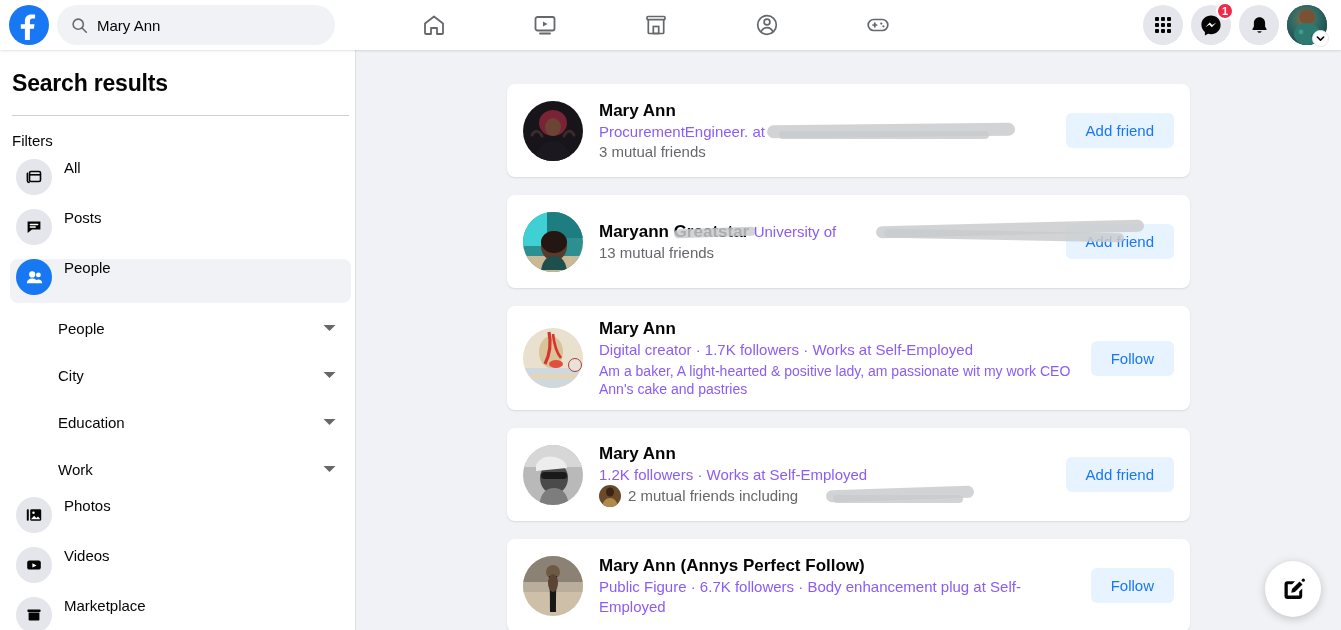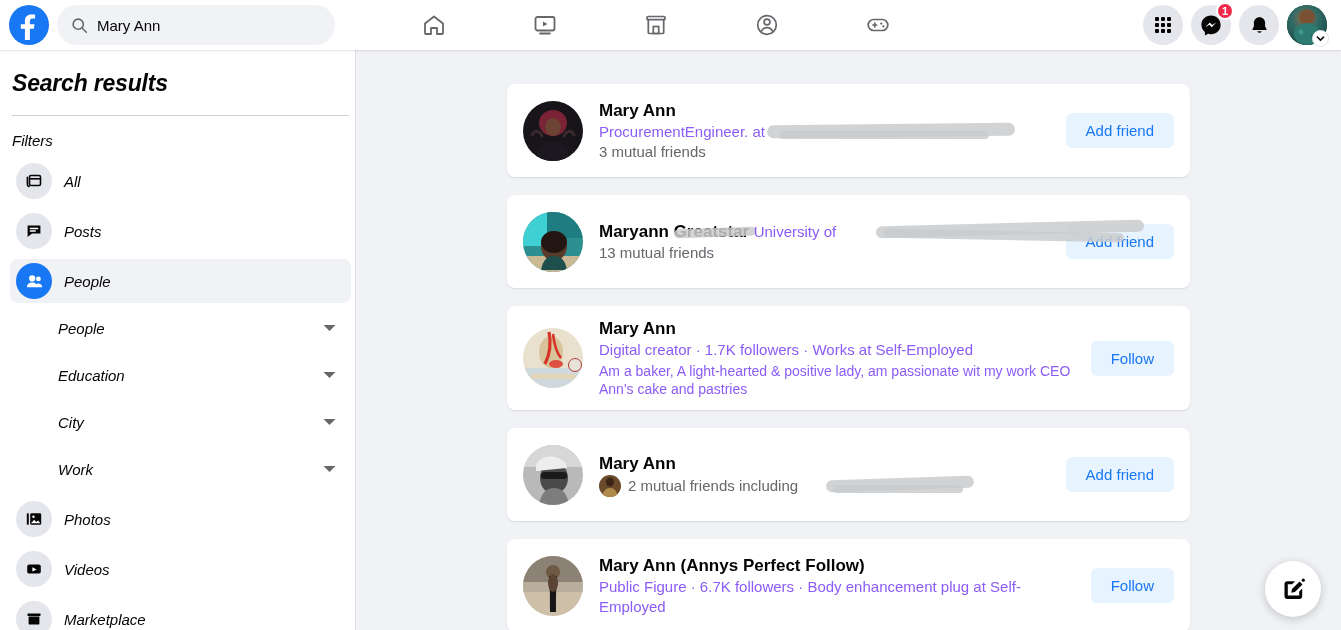--- a/index.html
+++ b/index.html
@@ -68,31 +68,30 @@
   }
 
   
   .sidebar {
     position: absolute; top: 50px; left: 0;
     width: 356px; height: 580px;
     background: #ffffff;
     border-right: 1px solid #dddfe2;
     padding: 14px 4px 0 10px;
     overflow: hidden;
-    font-style: italic;
   }
   .side-title {
     font-size: 23px; font-weight: bold; color: #050505;
     padding: 6px 0 0 2px; letter-spacing: -.2px;
   }
   .side-divider { height: 1px; background: #ced0d4; margin: 18px 2px 0 2px; }
   .filters-label { font-size: 15px; color: #050505; padding: 16px 0 4px 2px; }
 
   .srow {
-    display: flex; align-items: center; gap: 12px;
+    display: flex; gap: 12px;
     height: 44px; border-radius: 8px; padding: 0 6px;
     margin-top: 6px; cursor: pointer;
   }
   .srow.active { background: #f0f2f5; }
   .srow .ico-circle {
     width: 36px; height: 36px; border-radius: 50%;
     background: #e4e6eb; display: flex; align-items: center;
     justify-content: center; flex: none;
   }
   .srow .ico-circle.blue { background: #1877f2; }
@@ -345,29 +344,29 @@
 
     <div class="subrow">
       <span class="slabel">People</span>
       <span>
         <svg width="15" height="10" viewBox="0 0 15 10">
             <path d="M1.5 2l6 6 6-6z" fill="#65676b"></path>
           </svg>
       </span>
     </div>
     <div class="subrow">
-      <span class="slabel">Education</span>
+      <span class="slabel">City</span>
       <span>
         <svg width="15" height="10" viewBox="0 0 15 10">
             <path d="M1.5 2l6 6 6-6z" fill="#65676b"></path>
           </svg>
       </span>
     </div>
     <div class="subrow">
-      <span class="slabel">City</span>
+      <span class="slabel">Education</span>
       <span>
         <svg width="15" height="10" viewBox="0 0 15 10">
             <path d="M1.5 2l6 6 6-6z" fill="#65676b"></path>
           </svg>
       </span>
     </div>
     <div class="subrow">
       <span class="slabel">Work</span>
       <span>
         <svg width="15" height="10" viewBox="0 0 15 10">
@@ -494,20 +493,21 @@
             <rect width="60" height="60" fill="#b9b9b9"></rect>
             <rect x="0" y="0" width="60" height="22" fill="#d7d7d7"></rect>
             <ellipse cx="31" cy="33" rx="14" ry="16" fill="#4a4a4a"></ellipse>
             <path d="M13 20c3-7 11-10 19-8s12 7 12 11l-31 3z" fill="#ededed"></path>
             <rect x="18" y="27" width="26" height="7" rx="3.5" fill="#1a1a1a"></rect>
             <path d="M16 60c2-12 7-17 15-17s13 5 15 17z" fill="#7d7d7d"></path>
           </svg>
         </div>
         <div class="body">
           <div class="cname">Mary Ann</div>
+          <div class="cmeta">1.2K followers · Works at Self-Employed</div>
           <div class="cmutual">
             <span class="mini-av">
               <svg width="22" height="22" viewBox="0 0 22 22">
                 <rect width="22" height="22" fill="#6b4a2c"></rect>
                 <ellipse cx="11" cy="7" rx="4" ry="4.5" fill="#3a2416"></ellipse>
                 <path d="M3 22c1-6 4-9 8-9s7 3 8 9z" fill="#b08a4a"></path>
               </svg>
             </span>
             <span style="position:relative;display:inline-block">
               <span>2 mutual friends including</span>

